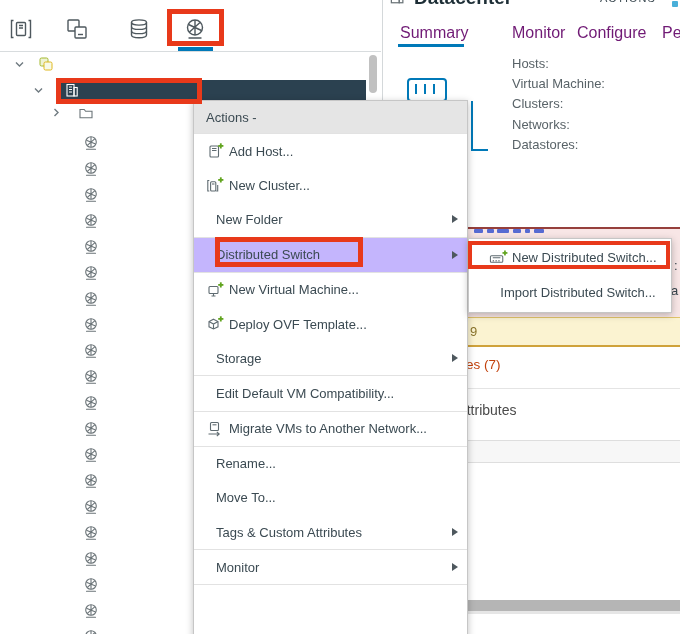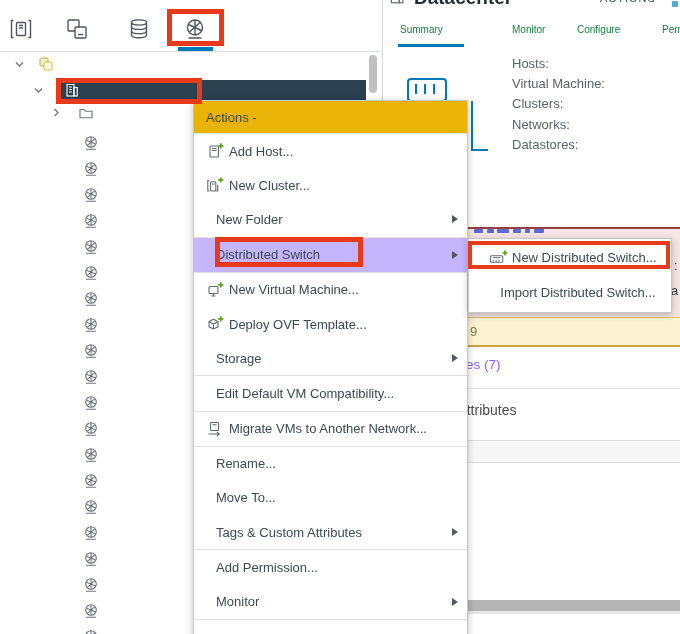--- a/index.html
+++ b/index.html
@@ -22,43 +22,43 @@
   .scroll-thumb{position:absolute;left:369px;top:55px;width:8px;height:38px;border-radius:4px;background:#c1c1c1;}
 
   
   .panel-divider{position:absolute;left:382px;top:0;width:1px;height:634px;background:#d4d8da;}
   .title-clip{position:absolute;left:388px;top:0;width:250px;height:8px;overflow:hidden;}
   .title-clip .inner{display:flex;align-items:flex-start;margin-top:-13px;gap:8px;}
   .title-clip .txt{font-size:19px;font-weight:bold;color:#1d2e36;white-space:nowrap;}
   .actions-clip{position:absolute;left:600px;top:0;width:70px;height:7px;overflow:hidden;}
   .actions-clip .txt{display:block;margin-top:-8px;font-size:11px;letter-spacing:1px;color:#3c4a52;}
   .actions-dot{position:absolute;left:672px;top:1px;width:6px;height:6px;background:#49afd9;border-radius:1px;}
-  .tab{position:absolute;top:24px;font-size:10px;color:#15803d;white-space:nowrap;cursor:default;}
+  .tab{position:absolute;top:24px;font-size:16px;color:#701a75;white-space:nowrap;cursor:default;}
   .tab-underline{position:absolute;left:398px;top:44px;width:66px;height:3px;background:#0079b8;}
   .summary-labels{position:absolute;left:512px;top:54px;font-size:13px;color:#596368;line-height:20.2px;}
   .dc-big-icon{position:absolute;left:404px;top:74px;z-index:1;}
   .band-alert{position:absolute;left:383px;top:227px;width:297px;height:90px;background:#f8e6e6;
               border-top:2px solid #96403c;box-sizing:border-box;z-index:1;}
   .alert-dash{position:absolute;top:229px;height:4px;background:#3b55ce;opacity:.85;border-radius:1px;z-index:1;}
   .band-yellow{position:absolute;left:383px;top:317px;width:297px;height:30px;background:#fbf3d1;
                border-top:1px solid #e0c36a;border-bottom:2px solid #cfa23b;box-sizing:border-box;z-index:1;}
   .frag{position:absolute;font-size:13px;color:#39464e;z-index:5;}
   .frag-yellow{position:absolute;left:470px;top:324px;font-size:13px;color:#8a742c;z-index:1;}
-  .link-es7{position:absolute;left:466px;top:357px;font-size:13.5px;color:#8b5cf6;z-index:1;cursor:pointer;}
+  .link-es7{position:absolute;left:466px;top:357px;font-size:13.5px;color:#c2410c;z-index:1;cursor:pointer;}
   .sep-right{position:absolute;left:383px;top:388px;width:297px;height:1px;background:#e4e4e4;z-index:1;}
   .custom-attr{position:absolute;left:406px;top:402px;font-size:14px;color:#4a4a4a;z-index:1;white-space:nowrap;}
   .band-light{position:absolute;left:383px;top:440px;width:297px;height:23px;background:#f7f7f7;
               border-top:1px solid #dedede;border-bottom:1px solid #dedede;box-sizing:border-box;z-index:1;}
   .band-gray{position:absolute;left:383px;top:600px;width:297px;height:11px;background:#b5b5b5;z-index:1;}
   .band-gray-edge{position:absolute;left:383px;top:611px;width:297px;height:3px;background:#e6e6e6;z-index:1;}
 
   
   .ctx-menu{position:absolute;left:193px;top:100px;width:275px;height:560px;background:#fff;
             border:1px solid #c6c6c6;box-shadow:0 2px 7px rgba(0,0,0,.25);z-index:10;box-sizing:border-box;}
-  .ctx-header{height:32px;background:#eab308;display:flex;align-items:center;padding-left:12px;
+  .ctx-header{height:32px;background:#e5e5e5;display:flex;align-items:center;padding-left:12px;
               font-size:13px;color:#3b4a52;box-sizing:border-box;}
   .ctx-item{height:34.2px;display:flex;align-items:center;padding-left:12px;position:relative;
             font-size:13px;color:#3b4a52;box-sizing:border-box;cursor:default;}
   .ctx-item.noicon{padding-left:22px;}
   .ctx-item.hover{background:#c4b5fd;}
   .ctx-item .mi-icon{width:18px;height:16px;margin-right:5px;flex:0 0 18px;}
   .ctx-sep{height:1px;background:#e2e2e2;}
   .arrow-r{position:absolute;right:9px;top:50%;margin-top:-4px;width:0;height:0;
            border-left:6px solid #4e585e;border-top:4px solid transparent;border-bottom:4px solid transparent;}
 
@@ -479,23 +479,20 @@
     <div class="ctx-item noicon">
       <span>Move To...</span>
     </div>
 
     <div class="ctx-item noicon">
       <span>Tags &amp; Custom Attributes</span>
       <span class="arrow-r"></span>
     </div>
     <div class="ctx-sep"></div>
 
-    <div class="ctx-item noicon">
-      <span>Add Permission...</span>
-    </div>
 
     <div class="ctx-item noicon">
       <span>Monitor</span>
       <span class="arrow-r"></span>
     </div>
     <div class="ctx-sep"></div>
   </div>
 
   <div class="sub-menu">
     <div class="sub-item">

